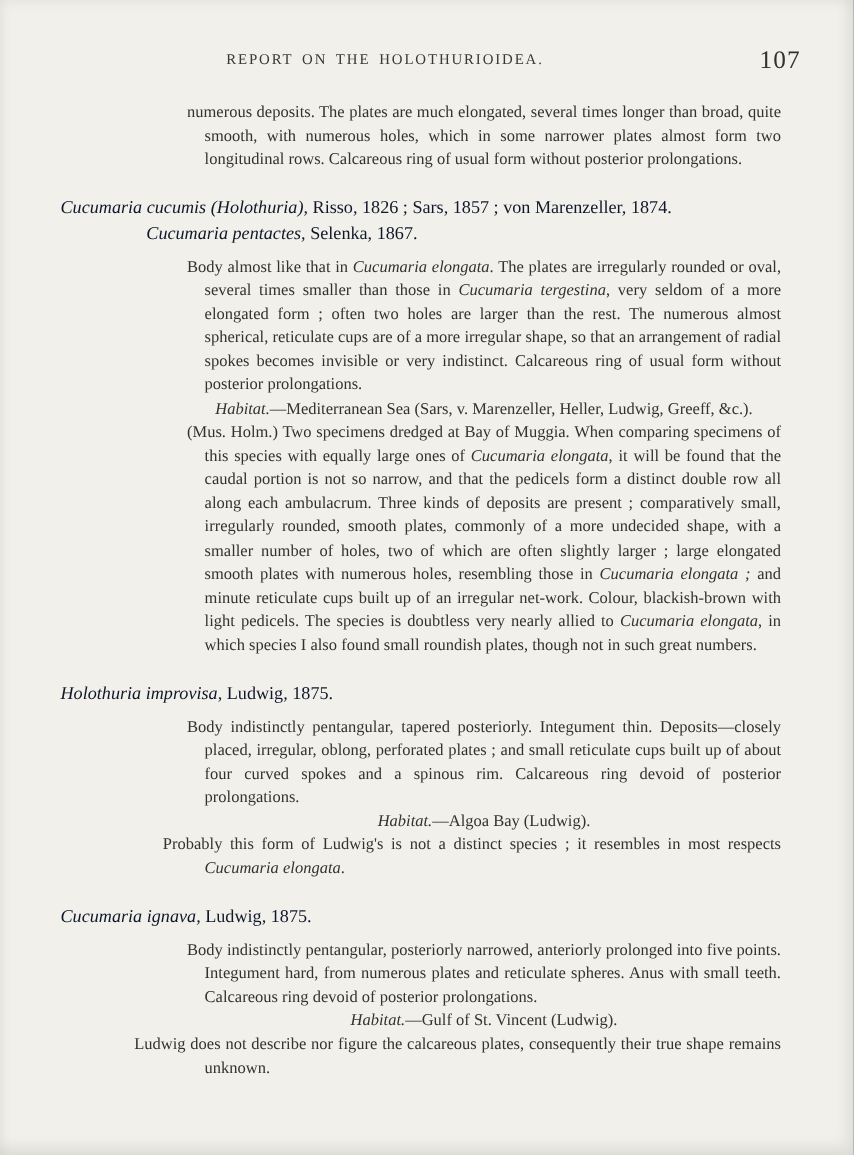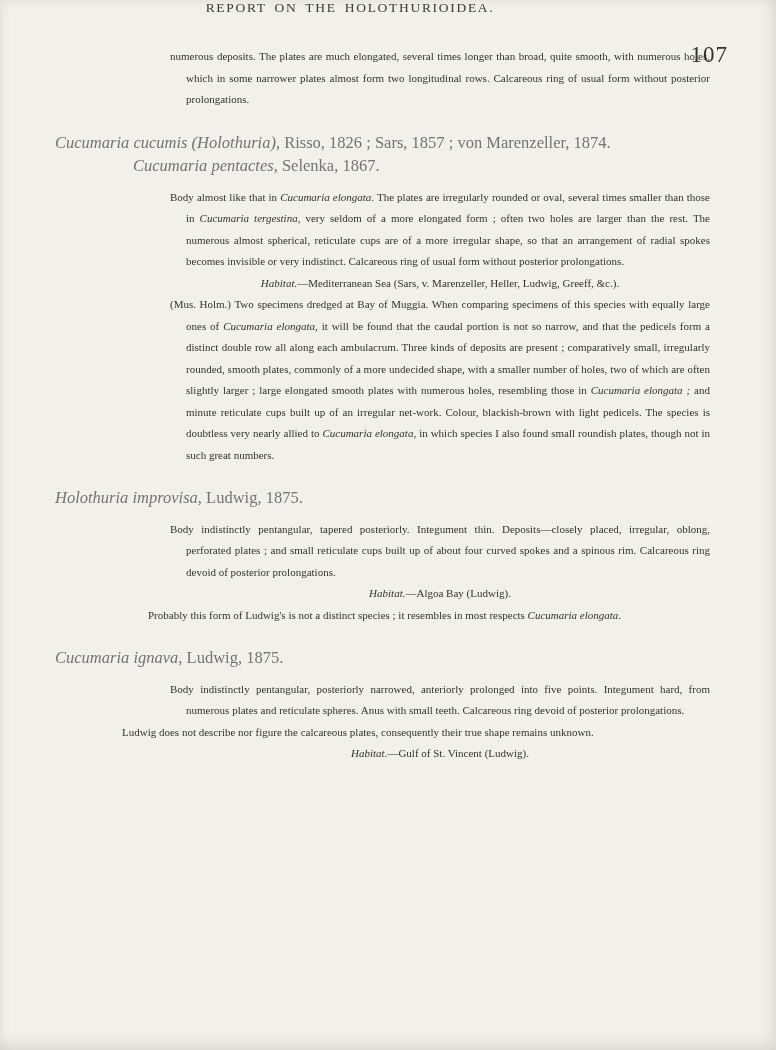--- a/index.html
+++ b/index.html
@@ -14,20 +14,21 @@
     overflow: hidden;
     font-family: "Liberation Serif", "DejaVu Serif", serif;
     color: #35322c;
     box-shadow: inset -5px -7px 12px rgba(60,55,45,0.10),
                 inset 3px 3px 10px rgba(60,55,45,0.05);
     border-bottom: 2px solid #c9c7c0;
   }
 
   .page-header {
     position: relative;
+    padding-top: 46px;
     height: 24px;
   }
   .running-title {
     display: block;
     text-align: center;
     padding-right: 76px; 
     font-size: 13.5px;
     letter-spacing: 1.7px;
     word-spacing: 3px;
     color: #3b3832;
@@ -38,37 +39,37 @@
     right: 48px;
     font-size: 23px;
     letter-spacing: 1px;
     color: #35322c;
   }
 
   .doc-body { padding-top: 22px; }
 
   .para {
     margin: 0 66px 0 186px;
-    font-size: 11px;
+    font-size: 15px;
     line-height: 21.5px;
     text-align: justify;
     text-indent: -16px;
   }
   .para i { font-style: italic; }
 
   .habitat { text-align: center; text-indent: -16px; }
 
   .remark-probably { text-indent: -38px; }
   .remark-ludwig   { text-indent: -64px; }
 
   .species-heading {
     margin: 20px 50px 9px 55px;
     font-size: 16.5px;
     line-height: 23.5px;
-    color: #737373;
+    color: #0f172a;
   }
   .sp-line { margin: 0; text-align: left; }
   .sp-line.synonym { margin-left: 78px; }
   .species-heading i { font-style: italic; }
 </style>
 </head>
 <body>
 
 <div class="page">
 
@@ -93,17 +94,17 @@
       <p class="sp-line"><i>Holothuria improvisa</i>, Ludwig, 1875.</p>
     </div>
     <p class="para">Body indistinctly pentangular, tapered posteriorly.  Integument thin.  Deposits—closely placed, irregular, oblong, perforated plates ; and small reticulate cups built up of about four curved spokes and a spinous rim.  Calcareous ring devoid of posterior prolongations.</p>
     <p class="para habitat"><i>Habitat.</i>—Algoa Bay (Ludwig).</p>
     <p class="para remark-probably">Probably this form of Ludwig's is not a distinct species ; it resembles in most respects <i>Cucumaria elongata</i>.</p>
 
     <div class="species-heading">
       <p class="sp-line"><i>Cucumaria ignava</i>, Ludwig, 1875.</p>
     </div>
     <p class="para">Body indistinctly pentangular, posteriorly narrowed, anteriorly prolonged into five points.  Integument hard, from numerous plates and reticulate spheres.  Anus with small teeth.  Calcareous ring devoid of posterior prolongations.</p>
+    <p class="para habitat"><i>Habitat.</i>—Gulf of St. Vincent (Ludwig).</p>
     <p class="para remark-ludwig">Ludwig does not describe nor figure the calcareous plates, consequently their true shape remains unknown.</p>
-    <p class="para habitat"><i>Habitat.</i>—Gulf of St. Vincent (Ludwig).</p>
 
   </section>
 </div>
 
 </body></html>

